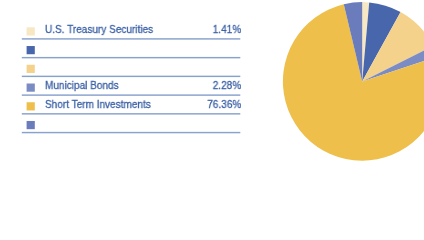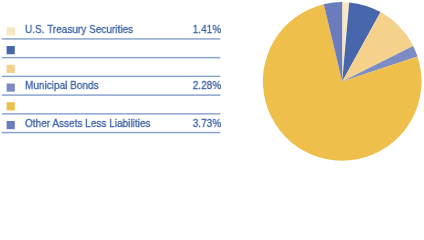--- a/index.html
+++ b/index.html
@@ -1,18 +1,18 @@
 <!DOCTYPE html>
 <html><head>
 <meta charset="utf-8">
 <style>
   html,body{margin:0;padding:0;}
   body{width:424px;height:162px;background:#ffffff;overflow:hidden;
        font-family:"Liberation Sans",sans-serif;}
-  #page{position:relative;width:390px;height:162px;}
+  #page{position:relative;width:390px;height:162px;margin-left:20px;}
   #art{position:absolute;left:0;top:0;}
   #legend{position:absolute;left:0;top:0;width:424px;height:162px;}
   .lrow{position:absolute;left:0;width:221px;height:18.73px;}
   .lbl{position:absolute;left:24.8px;top:3.0px;font-size:11px;color:#3b60a5;
        -webkit-text-stroke:0.3px #3b60a5;white-space:nowrap;
        transform:scaleX(0.912);transform-origin:left top;will-change:transform;}
   .pct{position:absolute;right:0px;top:3.0px;font-size:11px;color:#3b60a5;
        -webkit-text-stroke:0.3px #3b60a5;
        transform:scaleX(0.912);transform-origin:right top;will-change:transform;}
 </style>
@@ -48,18 +48,18 @@
   </svg>
   <div id="legend">
       <div class="lrow" style="top: 20.05px;">
         <span class="lbl">U.S. Treasury Securities</span>
         <span class="pct">1.41%</span>
       </div>
       <div class="lrow" style="top: 76.25px;">
         <span class="lbl">Municipal Bonds</span>
         <span class="pct">2.28%</span>
       </div>
-      <div class="lrow" style="top: 113.72px;">
-        <span class="lbl">Other Assets Less Liabilities</span>
-        <span class="pct">3.73%</span>
+      <div class="lrow" style="top: 94.99px;">
+        <span class="lbl">Short Term Investments</span>
+        <span class="pct">76.36%</span>
       </div>
     </div>
 </div>
 
 </body></html>

